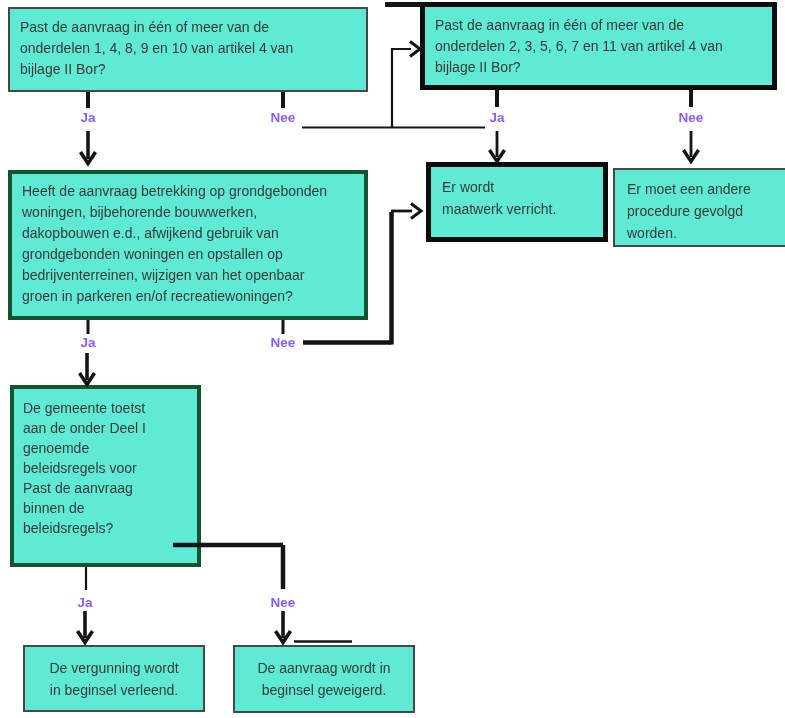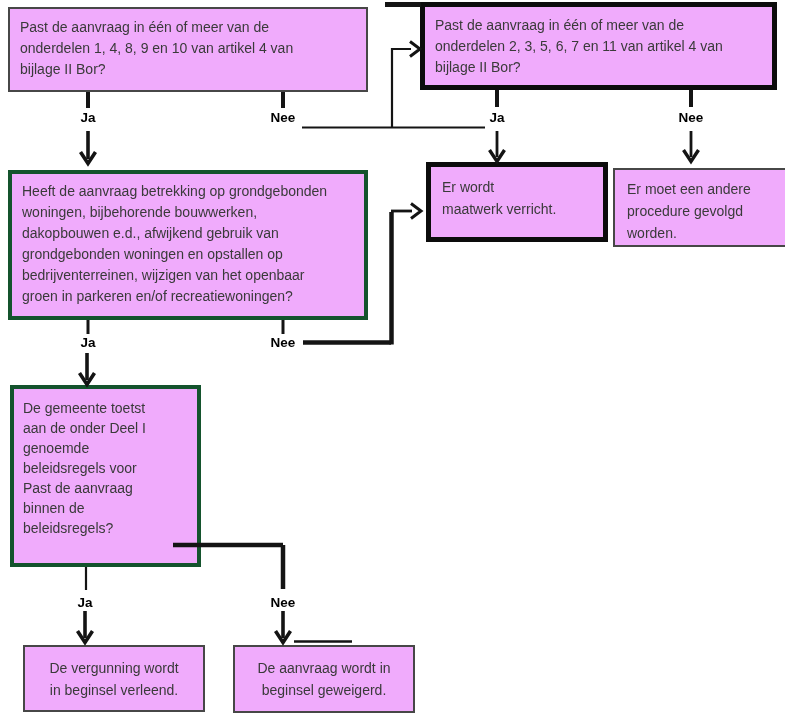--- a/index.html
+++ b/index.html
@@ -1,26 +1,26 @@
 <!DOCTYPE html>
 <html><head>
 <meta charset="utf-8">
 <style>
   html,body{margin:0;padding:0;background:#fff;}
   .stage{
     position:relative;width:785px;height:718px;background:#ffffff;
     font-family:"Liberation Sans",sans-serif;color:#3a3a3a;overflow:hidden;
   }
-  .box{position:absolute;box-sizing:border-box;background:#f0abfc;}
+  .box{position:absolute;box-sizing:border-box;background:#5eead4;}
   .box .ln{white-space:nowrap;font-size:14px;}
   .thin{border:2px solid #474747;}
   .thinner{border:4px solid #14532d;}
   .thick{border:5px solid #0c0c0c;}
   .lbl{
-    position:absolute;font-weight:bold;font-size:13.5px;color:#000000;
+    position:absolute;font-weight:bold;font-size:13.5px;color:#8b5cf6;
     text-align:center;white-space:nowrap;
   }
   .svglayer{position:absolute;left:0;top:0;z-index:2;}
   .q1pad{padding:8px 10px;line-height:21px;}
   .q2pad{padding:8px 10px;line-height:21px;}
   .m3pad{padding:9px 11px;line-height:22px;}
   .a4pad{padding:8px 12px;line-height:22px;}
   .q3pad{padding:7px 10px;line-height:21px;}
   .q4pad{padding:9px 9px;line-height:20px;}
   .ctr{text-align:center;line-height:22px;padding-top:10px;margin-left:15px;}

